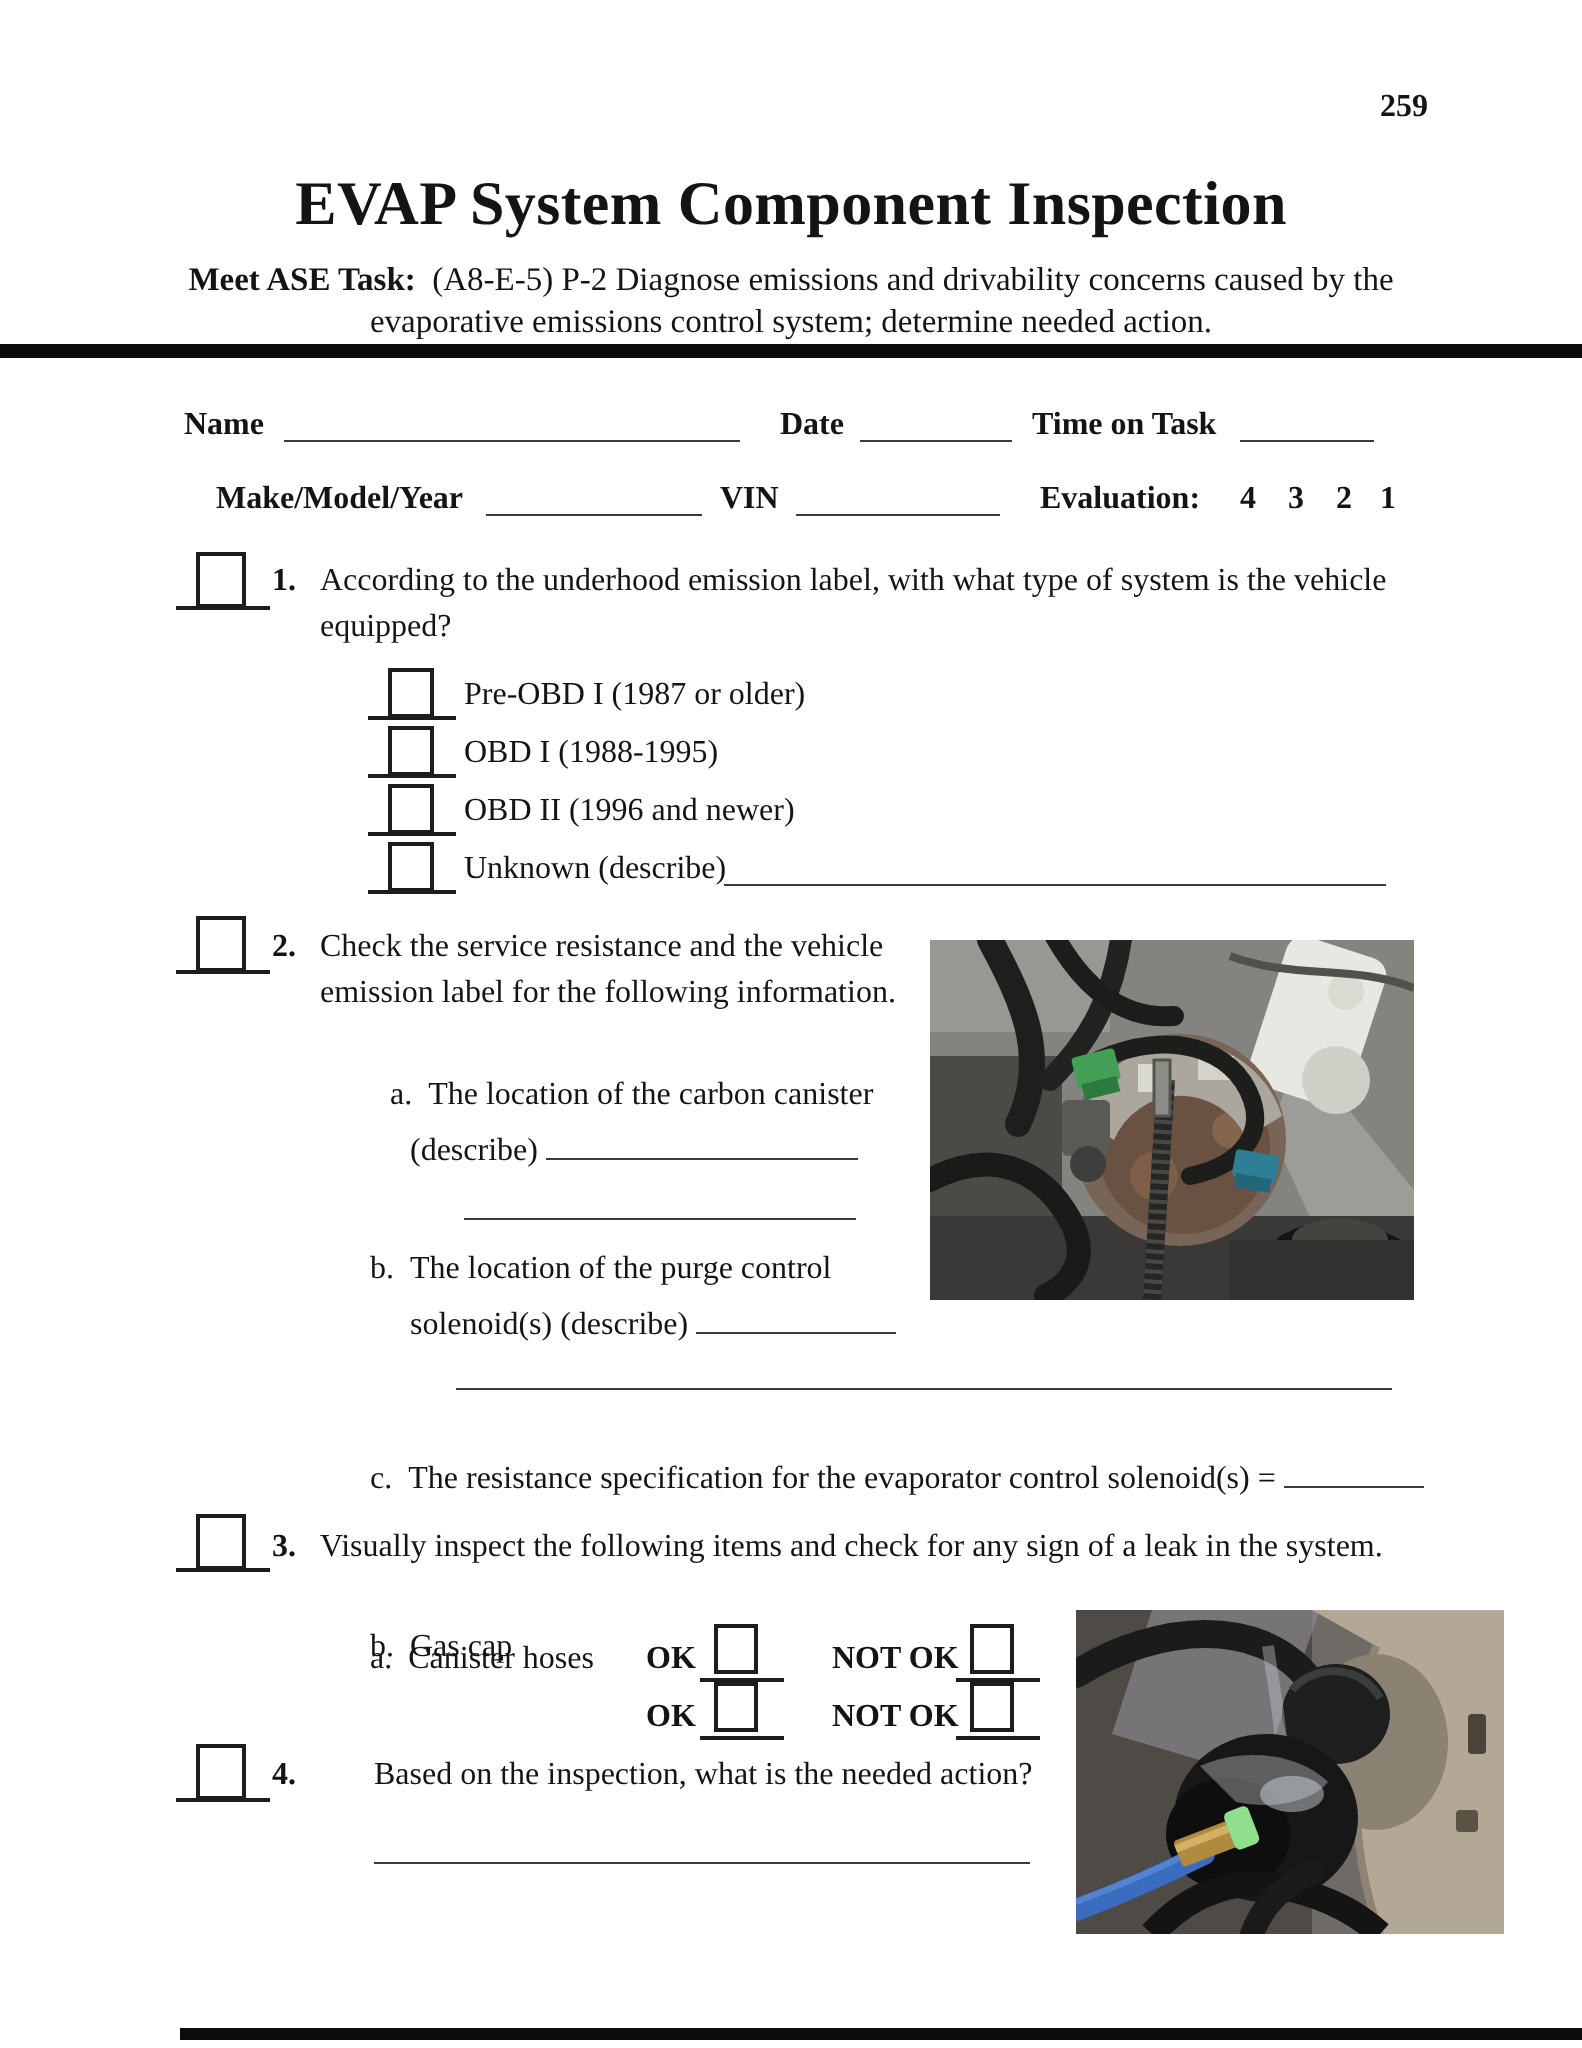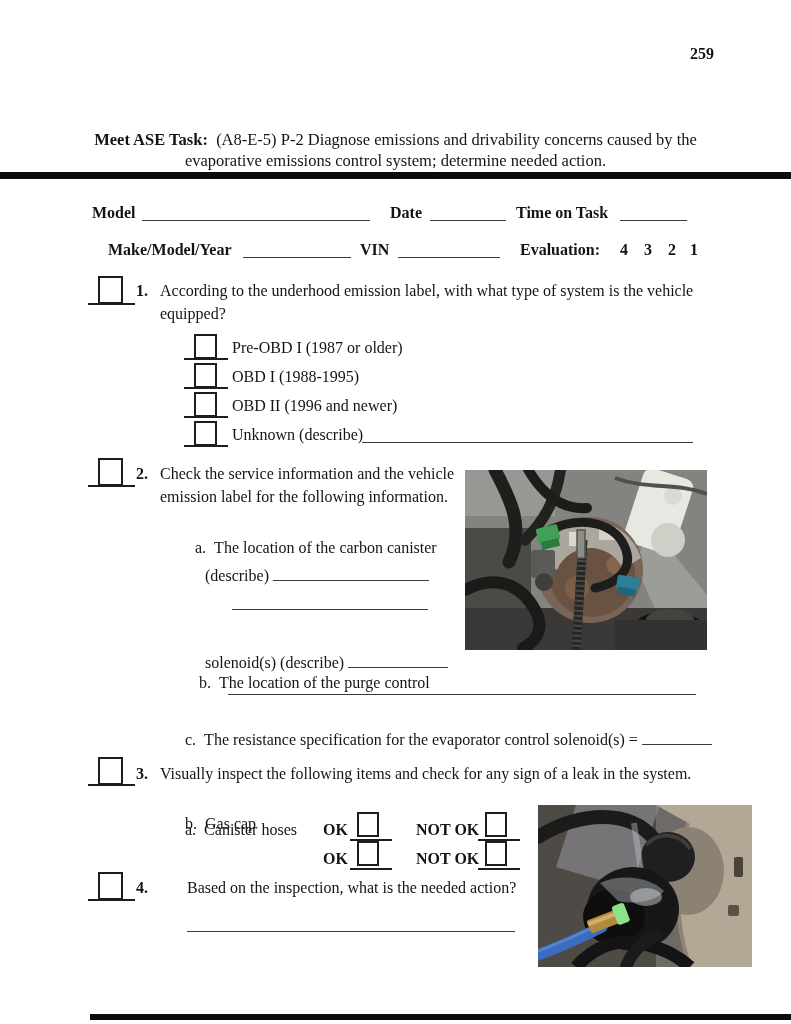--- a/index.html
+++ b/index.html
@@ -31,25 +31,26 @@
   
   .kcheck{width:42px;height:27px;border-bottom:2px solid #1d1d1d;}
   .kcheck .bx{position:absolute;left:7px;bottom:2px;width:18px;height:21px;border:2px solid #1d1d1d;background:#fff;}
 </style>
 </head>
 <body>
 
 <div class="page">
 
   <div class="abs t16 b" style="left:690px;top:44px;">259</div>
+  <div class="abs center title" style="top:84px;">EVAP System Component Inspection</div>
   <div class="abs center task" style="top:130px;"><span class="b">Meet ASE Task:</span>&nbsp; <span>(A8-E-5) P-2  Diagnose emissions and drivability concerns caused by the</span></div>
   <div class="abs center task" style="top:151px;">evaporative emissions control system; determine needed action.</div>
   <div class="abs rule" style="left:0;top:172px;width:791px;height:7px;"></div>
 
-  <div class="abs t16 b" style="left:92px;top:203px;">Model</div>
+  <div class="abs t16 b" style="left:92px;top:203px;">Name</div>
   <div class="abs ul" style="left:142px;top:220px;width:228px;"></div>
   <div class="abs t16 b" style="left:390px;top:203px;">Date</div>
   <div class="abs ul" style="left:430px;top:220px;width:76px;"></div>
   <div class="abs t16 b" style="left:516px;top:203px;">Time on Task</div>
   <div class="abs ul" style="left:620px;top:220px;width:67px;"></div>
 
   <div class="abs t16 b" style="left:108px;top:240px;">Make/Model/Year</div>
   <div class="abs ul" style="left:243px;top:257px;width:108px;"></div>
   <div class="abs t16 b" style="left:360px;top:240px;">VIN</div>
   <div class="abs ul" style="left:398px;top:257px;width:102px;"></div>
@@ -84,21 +85,21 @@
   <div class="abs ocheck" style="left:184px;top:419px;">
       <span class="bx"></span>
     </div>
   <div class="abs t16" style="left:232px;top:425px;">Unknown (describe)</div>
   <div class="abs ul" style="left:362px;top:442px;width:331px;"></div>
 
   <div class="abs qcheck" style="left:88px;top:458px;">
       <span class="bx"></span>
     </div>
   <div class="abs t16 b" style="left:136px;top:464px;">2.</div>
-  <div class="abs t16" style="left:160px;top:464px;">Check the service information and the vehicle</div>
+  <div class="abs t16" style="left:160px;top:464px;">Check the service resistance and the vehicle</div>
   <div class="abs t16" style="left:160px;top:487px;">emission label for the following information.</div>
 
   <svg class="abs" style="left:465px;top:470px;" width="242" height="180" viewBox="0 0 242 180">
     <rect width="242" height="180" fill="#83837f"></rect>
     <rect x="0" y="0" width="90" height="46" fill="#979793"></rect>
     <polygon points="185,55 242,125 242,178 208,178 170,95" fill="#9c9c98"></polygon>
     <g>
       <rect x="168" y="2" width="52" height="78" rx="9" fill="#e8e8e3" transform="rotate(18 194 40)"></rect>
       <circle cx="203" cy="70" r="17" fill="#cfcfc8"></circle>
       <circle cx="208" cy="26" r="9" fill="#dadad3"></circle>
@@ -133,21 +134,21 @@
       <rect x="154" y="118" width="18" height="7" fill="#23657a"></rect>
     </g>
     <ellipse cx="205" cy="150" rx="24" ry="11" fill="#454340"></ellipse>
     <rect x="150" y="150" width="92" height="30" fill="#343230"></rect>
   </svg>
 
   <div class="abs t16" style="left:195px;top:538px;"><span>a.</span>&nbsp;&nbsp;<span>The location of the carbon canister</span></div>
   <div class="abs t16" style="left:205px;top:566px;"><span>(describe)</span> <span class="uli" style="width:156px;"></span></div>
   <div class="abs ul" style="left:232px;top:609px;width:196px;"></div>
 
-  <div class="abs t16" style="left:199px;top:625px;margin-top:48px;"><span>b.</span>&nbsp;&nbsp;<span>The location of the purge control</span></div>
+  <div class="abs t16" style="left:185px;top:625px;"><span>b.</span>&nbsp;&nbsp;<span>The location of the purge control</span></div>
   <div class="abs t16" style="left:205px;top:653px;"><span>solenoid(s) (describe)</span> <span class="uli" style="width:100px;"></span></div>
   <div class="abs ul" style="left:228px;top:694px;width:468px;"></div>
 
   <div class="abs t16" style="left:185px;top:730px;"><span>c.</span>&nbsp;&nbsp;<span>The resistance specification for the evaporator control solenoid(s) =</span> <span class="uli" style="width:70px;"></span></div>
 
   <div class="abs qcheck" style="left:88px;top:757px;">
       <span class="bx"></span>
     </div>
   <div class="abs t16 b" style="left:136px;top:764px;">3.</div>
   <div class="abs t16" style="left:160px;top:764px;">Visually inspect the following items and check for any sign of a leak in the system.</div>

